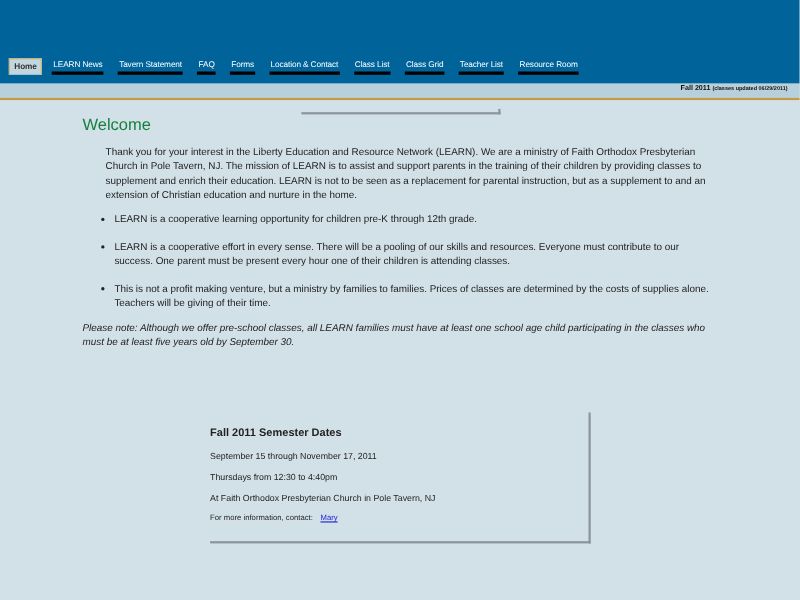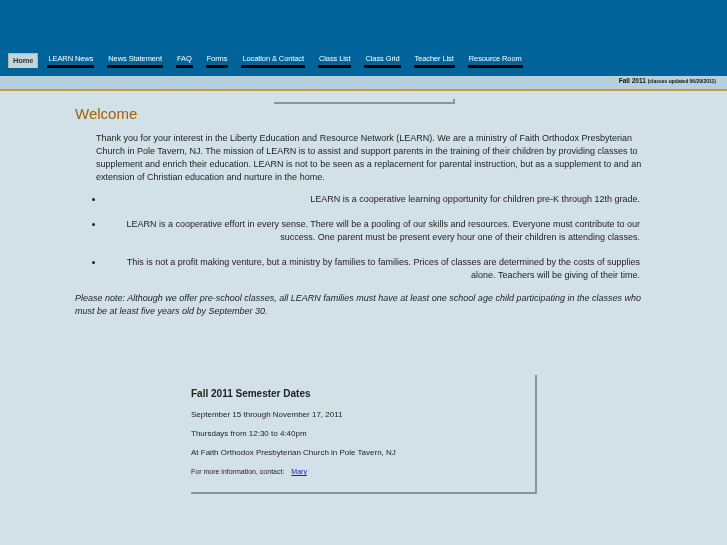--- a/index.html
+++ b/index.html
@@ -46,26 +46,26 @@
     }
     .top-rule {
       position:absolute; left:274px; top:99px; width:179px; height:3px;
       border-bottom:2px solid #8a949a; border-right:2px solid #8a949a;
     }
     .content {
       position:absolute; left:75px; top:107px; width:580px;
       font-size:9px; line-height:13px;
     }
     h1 {
-      font-weight:normal; font-size:15px; margin:0 0 12px 0; color:#a16207;
+      font-weight:normal; font-size:15px; margin:0 0 12px 0; color:#15803d;
     }
     p { margin:0; }
     .intro { margin-bottom:8px;margin-left:21px; }
     ul { margin:0; padding:0 0 0 29px; list-style:disc; }
-    ul li { margin:6px 15px 12px 0;text-align:right; }
+    ul li { margin:6px 2px 12px 0; }
     ul li:first-child { margin-top:9px; }
     .note { font-style:italic; margin-top:-2px; }
     .info-box {
       position:absolute; left:191px; top:375px; width:344px; height:117px;
       border-right:2px solid #8a949a; border-bottom:2px solid #8a949a;
       text-align:left; font-size:8px; color:#222;
     }
     .info-title { font-weight:bold; font-size:10px; margin-top:13px; }
     .info-line { margin-top:10px; }
     .info-line.first { margin-top:11px; }
@@ -73,21 +73,21 @@
     .contact a { color:#1a1ad6; text-decoration:underline; margin-left:5px; cursor:pointer; }
   </style>
 </head>
 <body>
 
 <div class="header"></div>
 
 <nav class="nav">
   <a class="nav-item active">Home</a>
   <a class="nav-item">LEARN News</a>
-  <a class="nav-item">News Statement</a>
+  <a class="nav-item">Tavern Statement</a>
   <a class="nav-item">FAQ</a>
   <a class="nav-item">Forms</a>
   <a class="nav-item">Location &amp; Contact</a>
   <a class="nav-item">Class List</a>
   <a class="nav-item">Class Grid</a>
   <a class="nav-item">Teacher List</a>
   <a class="nav-item">Resource Room</a>
 </nav>
 
 <div class="subbar">

